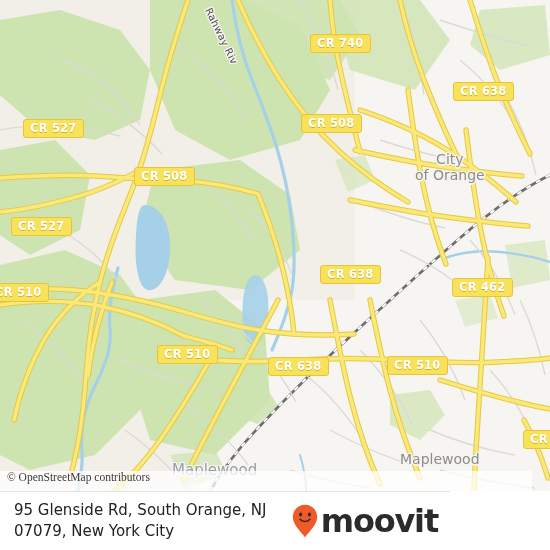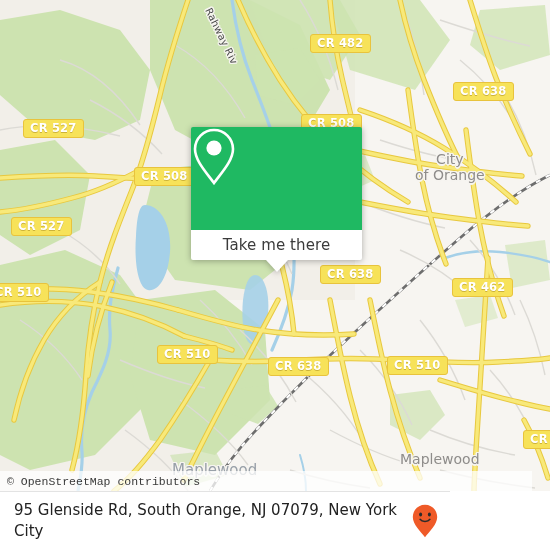--- a/index.html
+++ b/index.html
@@ -56,22 +56,22 @@
     text-shadow:0 1px 0 rgba(150,120,20,.45);
     letter-spacing:.2px;
   }
 
   
   #attrib {
     position:absolute; left:0; bottom:0; width:532px; height:20px;
     background:rgba(255,255,255,.75);
     color:#3a3a3a;
     font-size:11.5px;
-    font-family:Liberation Mono, monospace;
-    display:flex; align-items:center;
+    font-family:Liberation Serif, serif;
+    display:flex; align-items:flex-start;
     padding-left:7px;
   }
 
   
   #popup {
     position:absolute;
     left:191px; top:127px;
     width:171px;
     filter:drop-shadow(0 1px 3px rgba(0,0,0,.30));
   }
@@ -307,58 +307,47 @@
         <path d="M258 194 C268 218 276 242 282 266 C288 290 292 312 294 334"></path>
         <path d="M184 336 C200 340 216 344 232 350"></path>
       </g>
     </svg>
 
     <div class="mlabel city" style="left:415px; top:152px; text-align:center;">City<br>of Orange</div>
     <div class="mlabel city" style="left:400px; top:452px;">Maplewood</div>
     <div class="mlabel town" style="left:172px; top:462px;">Maplewood</div>
     <div class="mlabel river" style="left:213px; top:6px; transform:rotate(64deg); transform-origin:left top;">Rahway Riv</div>
 
-    <div class="shield" style="left:310px; top:34px;">CR 482</div>
+    <div class="shield" style="left:310px; top:34px;">CR 740</div>
     <div class="shield" style="left:453px; top:82px;">CR 638</div>
     <div class="shield" style="left:23px; top:119px;">CR 527</div>
     <div class="shield" style="left:301px; top:114px;">CR 508</div>
     <div class="shield" style="left:134px; top:167px;">CR 508</div>
     <div class="shield" style="left:11px; top:217px;">CR 527</div>
     <div class="shield" style="left:-12px; top:283px;">CR 510</div>
     <div class="shield" style="left:320px; top:265px;">CR 638</div>
     <div class="shield" style="left:452px; top:278px;">CR 462</div>
     <div class="shield" style="left:157px; top:345px;">CR 510</div>
     <div class="shield" style="left:268px; top:357px;">CR 638</div>
     <div class="shield" style="left:387px; top:356px;">CR 510</div>
     <div class="shield" style="left:523px; top:430px;">CR 5</div>
 
-    <div id="popup">
-      <div id="popup-head">
-        <svg width="46" height="60" viewBox="0 0 46 60">
-          <path d="M23 3 C12.5 3 4 11.5 4 22 C4 33 14 44 23 56 C32 44 42 33 42 22 C42 11.5 33.5 3 23 3 Z" fill="none" stroke="#ffffff" stroke-width="2.6"></path>
-          <circle cx="23" cy="21" r="7.6" fill="#ffffff"></circle>
-        </svg>
-      </div>
-      <div id="popup-foot">
-        <span>Take me there</span>
-      </div>
-      <div id="popup-tail"></div>
-    </div>
 
     <div id="attrib">
       <span>© OpenStreetMap contributors</span>
     </div>
   </div>
 
   <div id="bottombar">
     <div id="addr">95 Glenside Rd, South Orange, NJ 07079, New York City</div>
     <div id="brand">
       <svg width="26" height="34" viewBox="0 0 26 34">
         <path d="M13 0.8 C6.2 0.8 0.8 6.2 0.8 13 C0.8 20.4 8.6 27.6 13 33.2
                  C17.4 27.6 25.2 20.4 25.2 13 C25.2 6.2 19.8 0.8 13 0.8 Z" fill="#ef5a28"></path>
         <ellipse cx="8.6" cy="10.4" rx="1.5" ry="2.0" fill="#2b2b2b"></ellipse>
         <ellipse cx="17.4" cy="10.4" rx="1.5" ry="2.0" fill="#2b2b2b"></ellipse>
         <path d="M8.2 15.4 C10.0 18.2 16.0 18.2 17.8 15.4" fill="none" stroke="#2b2b2b" stroke-width="1.7" stroke-linecap="round"></path>
       </svg>
+      <span id="brand-word">moovit</span>
     </div>
   </div>
 
 </div>
 
 </body></html>

